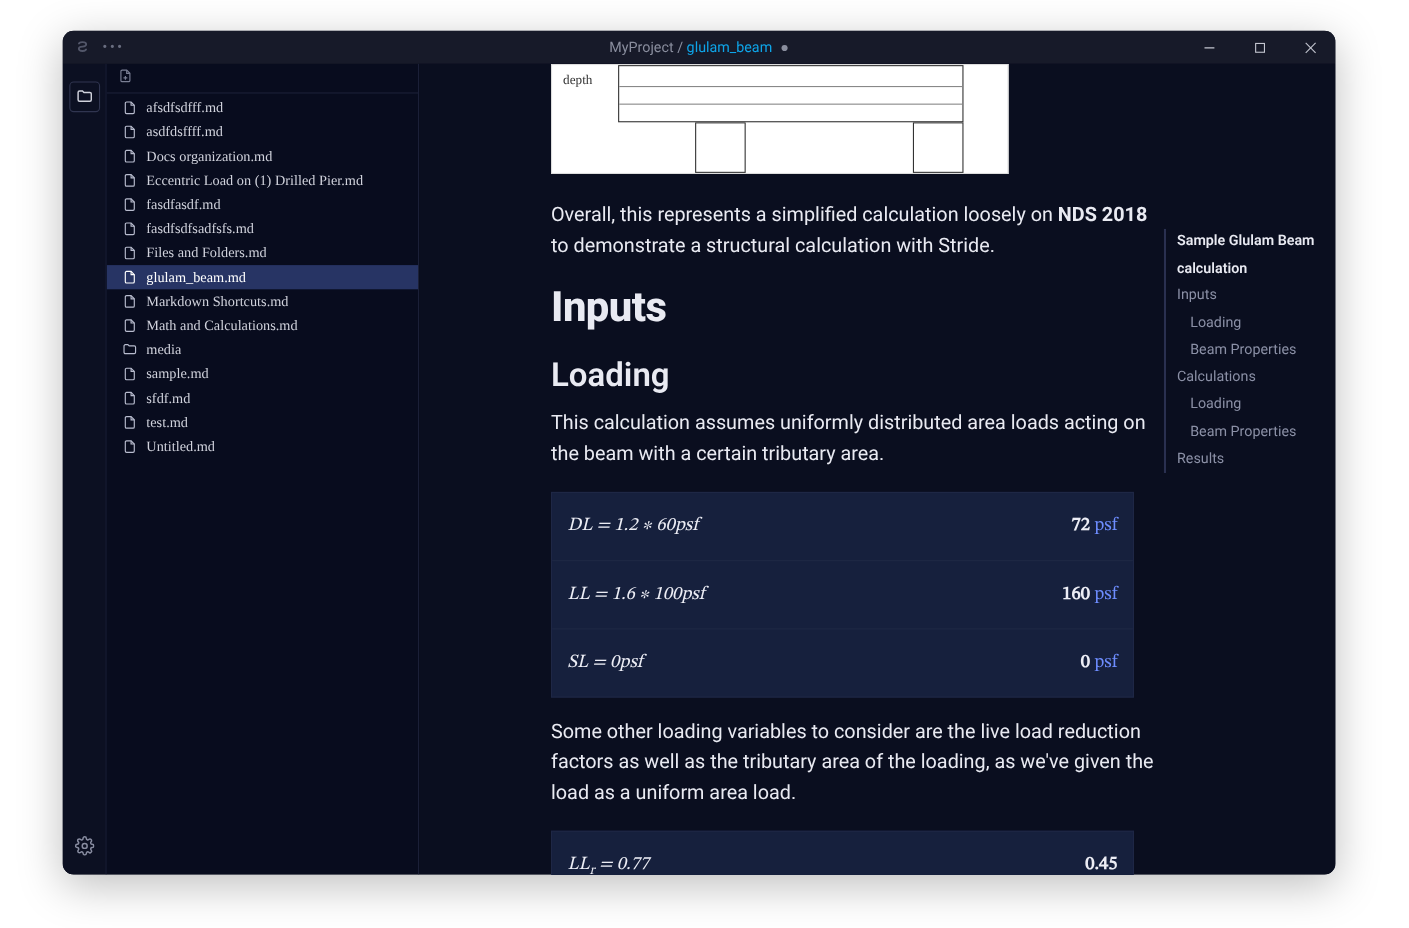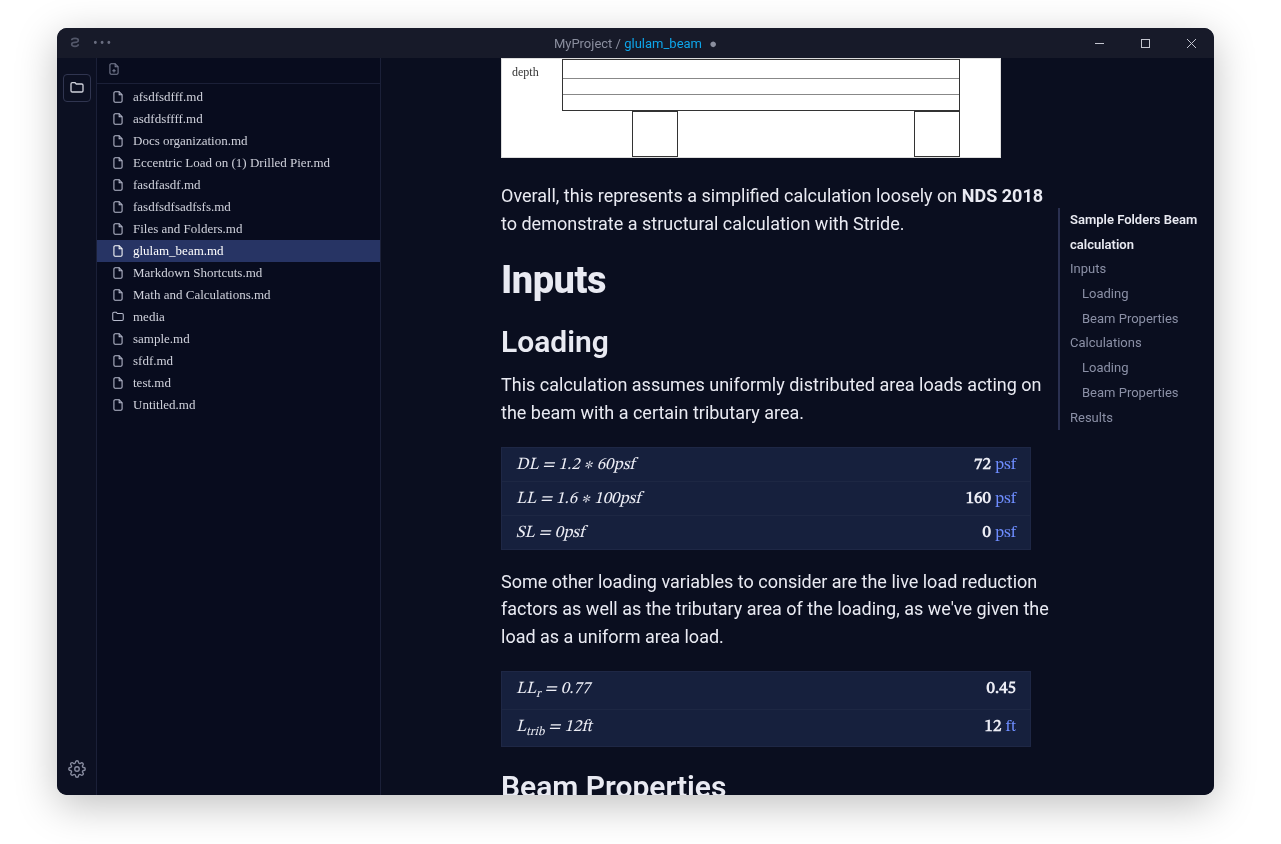--- a/index.html
+++ b/index.html
@@ -122,21 +122,21 @@
     padding: 0 48px 40px 120px;
     color: #e9eaf2;
   }
   .editor-scroll::-webkit-scrollbar { width: 10px; }
   .editor-scroll::-webkit-scrollbar-track { background: #0a0e1f; }
   .editor-scroll::-webkit-scrollbar-thumb { background: #2a3050; border-radius: 5px; }
 
   .doc { max-width: 560px; }
   .diagram {
     background: #fff;
-    width: 500px; height: 100px;
+    width: 416px; height: 100px;
     margin-bottom: 24px;
     position: relative;
     border: 1px solid #ddd;
   }
   .beam {
     position: absolute; left: 60px; right: 40px; top: 0; height: 52px;
     border: 1px solid #333; background: #fff;
   }
   .beam::before, .beam::after {
     content: ""; position: absolute; left: 0; right: 0; border-top: 1px solid #888;
@@ -156,21 +156,21 @@
   .calc-table {
     background: #16203d;
     border: 1px solid #1e2745;
     width: 530px;
     font-family: "Cambria Math", "STIX Two Math", "Times New Roman", serif;
     font-size: 17px;
     margin: 10px 0 18px;
   }
   .calc-row {
     display: flex;
-    padding: 6px 14px;
+    padding: 20px 14px;
   }
   .calc-row + .calc-row { border-top: 1px solid rgba(255,255,255,0.03); }
   .calc-lhs { flex: 1; color: #ecedf5; font-style: italic; }
   .calc-lhs .sub { font-size: 0.72em; vertical-align: sub; font-style: italic; }
   .calc-rhs { width: 160px; text-align: right; }
   .calc-val { color: #ecedf5; font-weight: 700; }
   .calc-unit { color: #6e8dff; margin-left: 4px; font-style: normal; font-weight: 400; }
 
   .outline {
     position: absolute; right: 16px; top: 150px;
@@ -408,21 +408,21 @@
                 <div class="calc-rhs"><span class="calc-val">12</span><span class="calc-unit">ft</span></div>
               </div>
             </div>
 
           <h2 class="doc-h2">Beam Properties</h2>
 
         </div>
       </div>
 
       <div class="outline" id="outline">
-          <div class="o-item active">Sample Folders Beam calculation</div>
+          <div class="o-item active">Sample Glulam Beam calculation</div>
           <div class="o-item">Inputs</div>
           <div class="o-item o-sub">Loading</div>
           <div class="o-item o-sub">Beam Properties</div>
           <div class="o-item">Calculations</div>
           <div class="o-item o-sub">Loading</div>
           <div class="o-item o-sub">Beam Properties</div>
           <div class="o-item">Results</div>
         </div>
     </div>
   </div>

